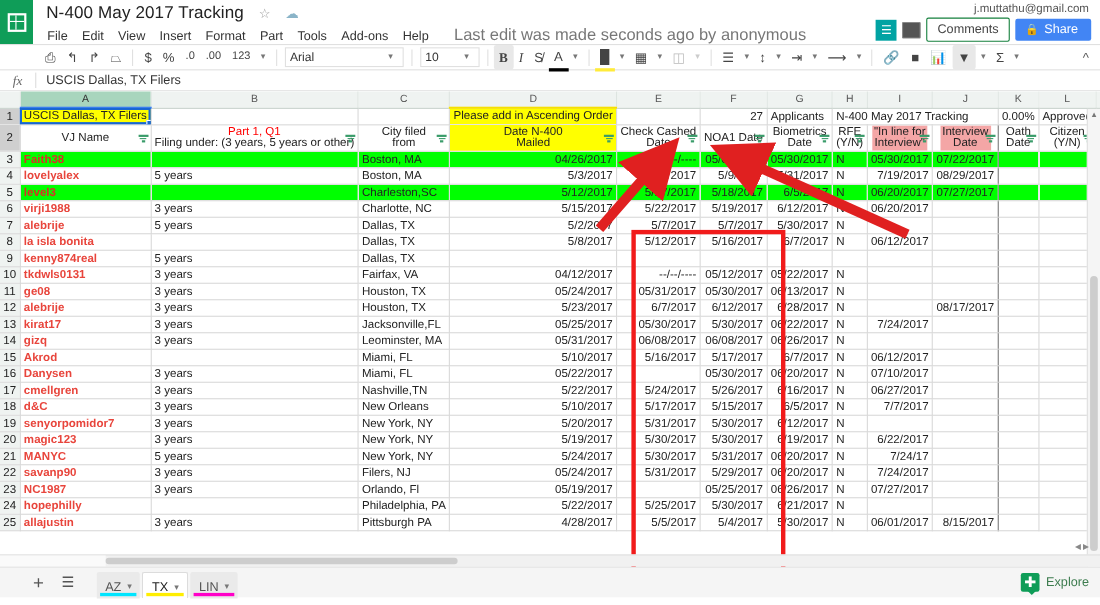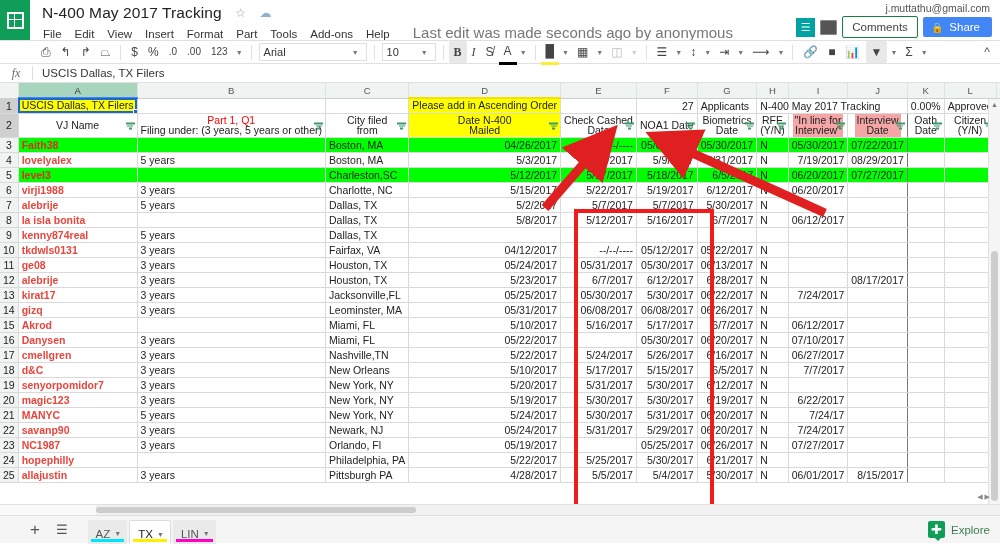--- a/index.html
+++ b/index.html
@@ -723,21 +723,21 @@
           <td class="r vsep-l">7/24/17</td>
           <td class="r vsep-r"></td>
           <td></td>
           <td></td>
           <td class="r">70</td>
         </tr>
         <tr class="dr">
           <td class="rowhdr sel rh-green">22</td>
           <td class="uname">savanp90</td>
           <td>3 years</td>
-          <td>Newark, NJ</td>
+          <td>Filers, NJ</td>
           <td class="r">05/24/2017</td>
           <td class="r">5/31/2017</td>
           <td class="r">5/29/2017</td>
           <td class="r">06/20/2017</td>
           <td>N</td>
           <td class="r vsep-l">7/24/2017</td>
           <td class="r vsep-r"></td>
           <td></td>
           <td></td>
           <td class="r">70</td>

